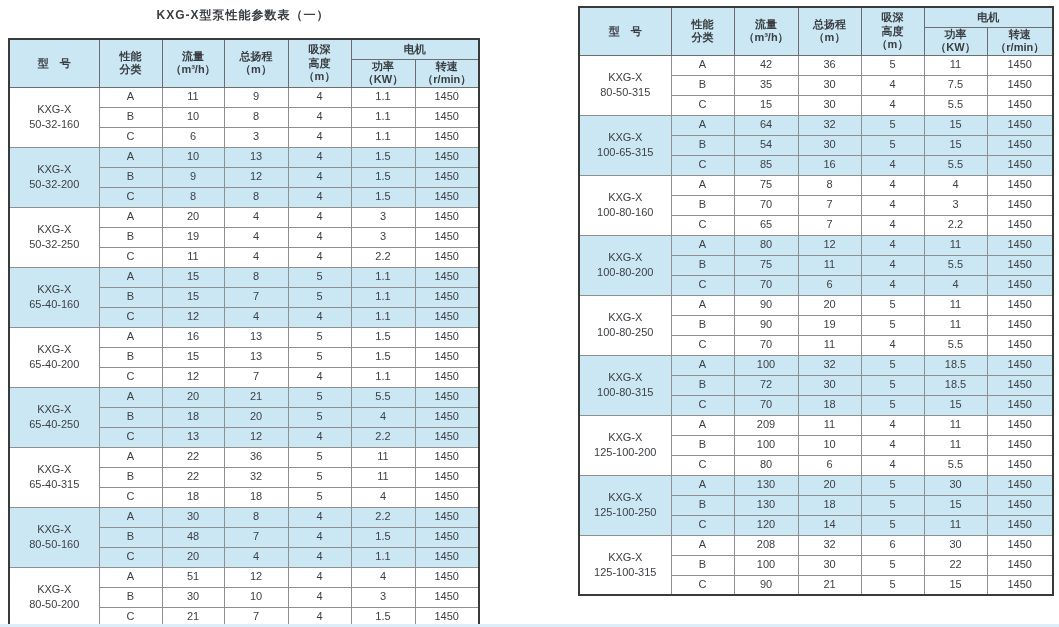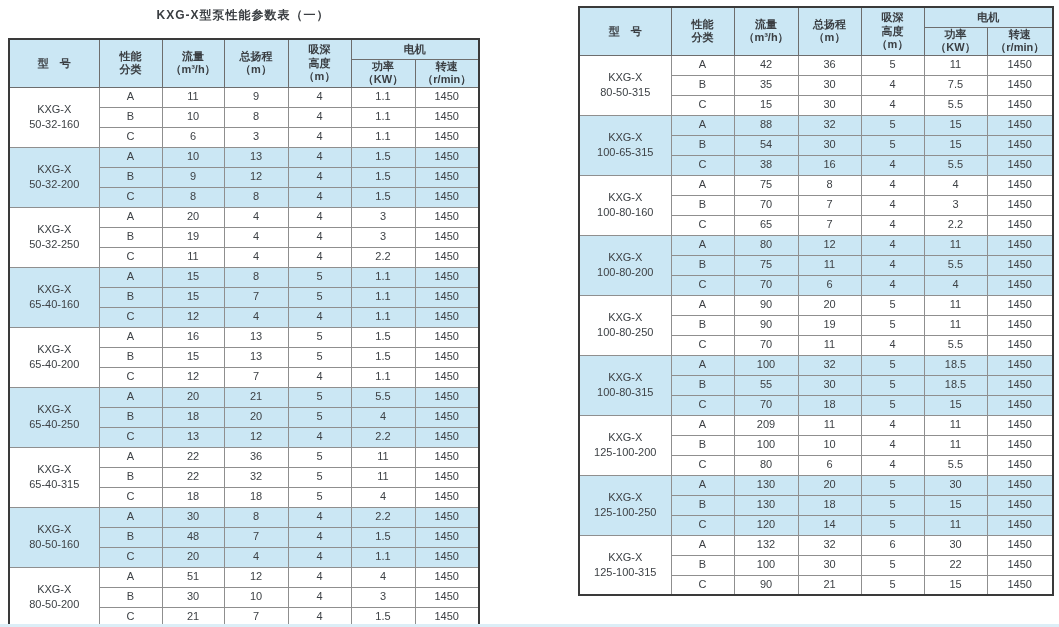--- a/index.html
+++ b/index.html
@@ -404,37 +404,37 @@
             <td>15</td>
             <td>30</td>
             <td>4</td>
             <td>5.5</td>
             <td>1450</td>
           </tr>
           <tr class="shaded group-start">
             <td rowspan="3" class="model-cell">KXG-X
 100-65-315</td>
             <td>A</td>
-            <td>88</td>
+            <td>64</td>
             <td>32</td>
             <td>5</td>
             <td>15</td>
             <td>1450</td>
           </tr>
           <tr class="shaded">
             <td>B</td>
             <td>54</td>
             <td>30</td>
             <td>5</td>
             <td>15</td>
             <td>1450</td>
           </tr>
           <tr class="shaded">
             <td>C</td>
-            <td>38</td>
+            <td>85</td>
             <td>16</td>
             <td>4</td>
             <td>5.5</td>
             <td>1450</td>
           </tr>
           <tr class="group-start">
             <td rowspan="3" class="model-cell">KXG-X
 100-80-160</td>
             <td>A</td>
             <td>75</td>
@@ -516,21 +516,21 @@
 100-80-315</td>
             <td>A</td>
             <td>100</td>
             <td>32</td>
             <td>5</td>
             <td>18.5</td>
             <td>1450</td>
           </tr>
           <tr class="shaded">
             <td>B</td>
-            <td>55</td>
+            <td>72</td>
             <td>30</td>
             <td>5</td>
             <td>18.5</td>
             <td>1450</td>
           </tr>
           <tr class="shaded">
             <td>C</td>
             <td>70</td>
             <td>18</td>
             <td>5</td>
@@ -586,21 +586,21 @@
             <td>120</td>
             <td>14</td>
             <td>5</td>
             <td>11</td>
             <td>1450</td>
           </tr>
           <tr class="group-start">
             <td rowspan="3" class="model-cell">KXG-X
 125-100-315</td>
             <td>A</td>
-            <td>132</td>
+            <td>208</td>
             <td>32</td>
             <td>6</td>
             <td>30</td>
             <td>1450</td>
           </tr>
           <tr>
             <td>B</td>
             <td>100</td>
             <td>30</td>
             <td>5</td>

